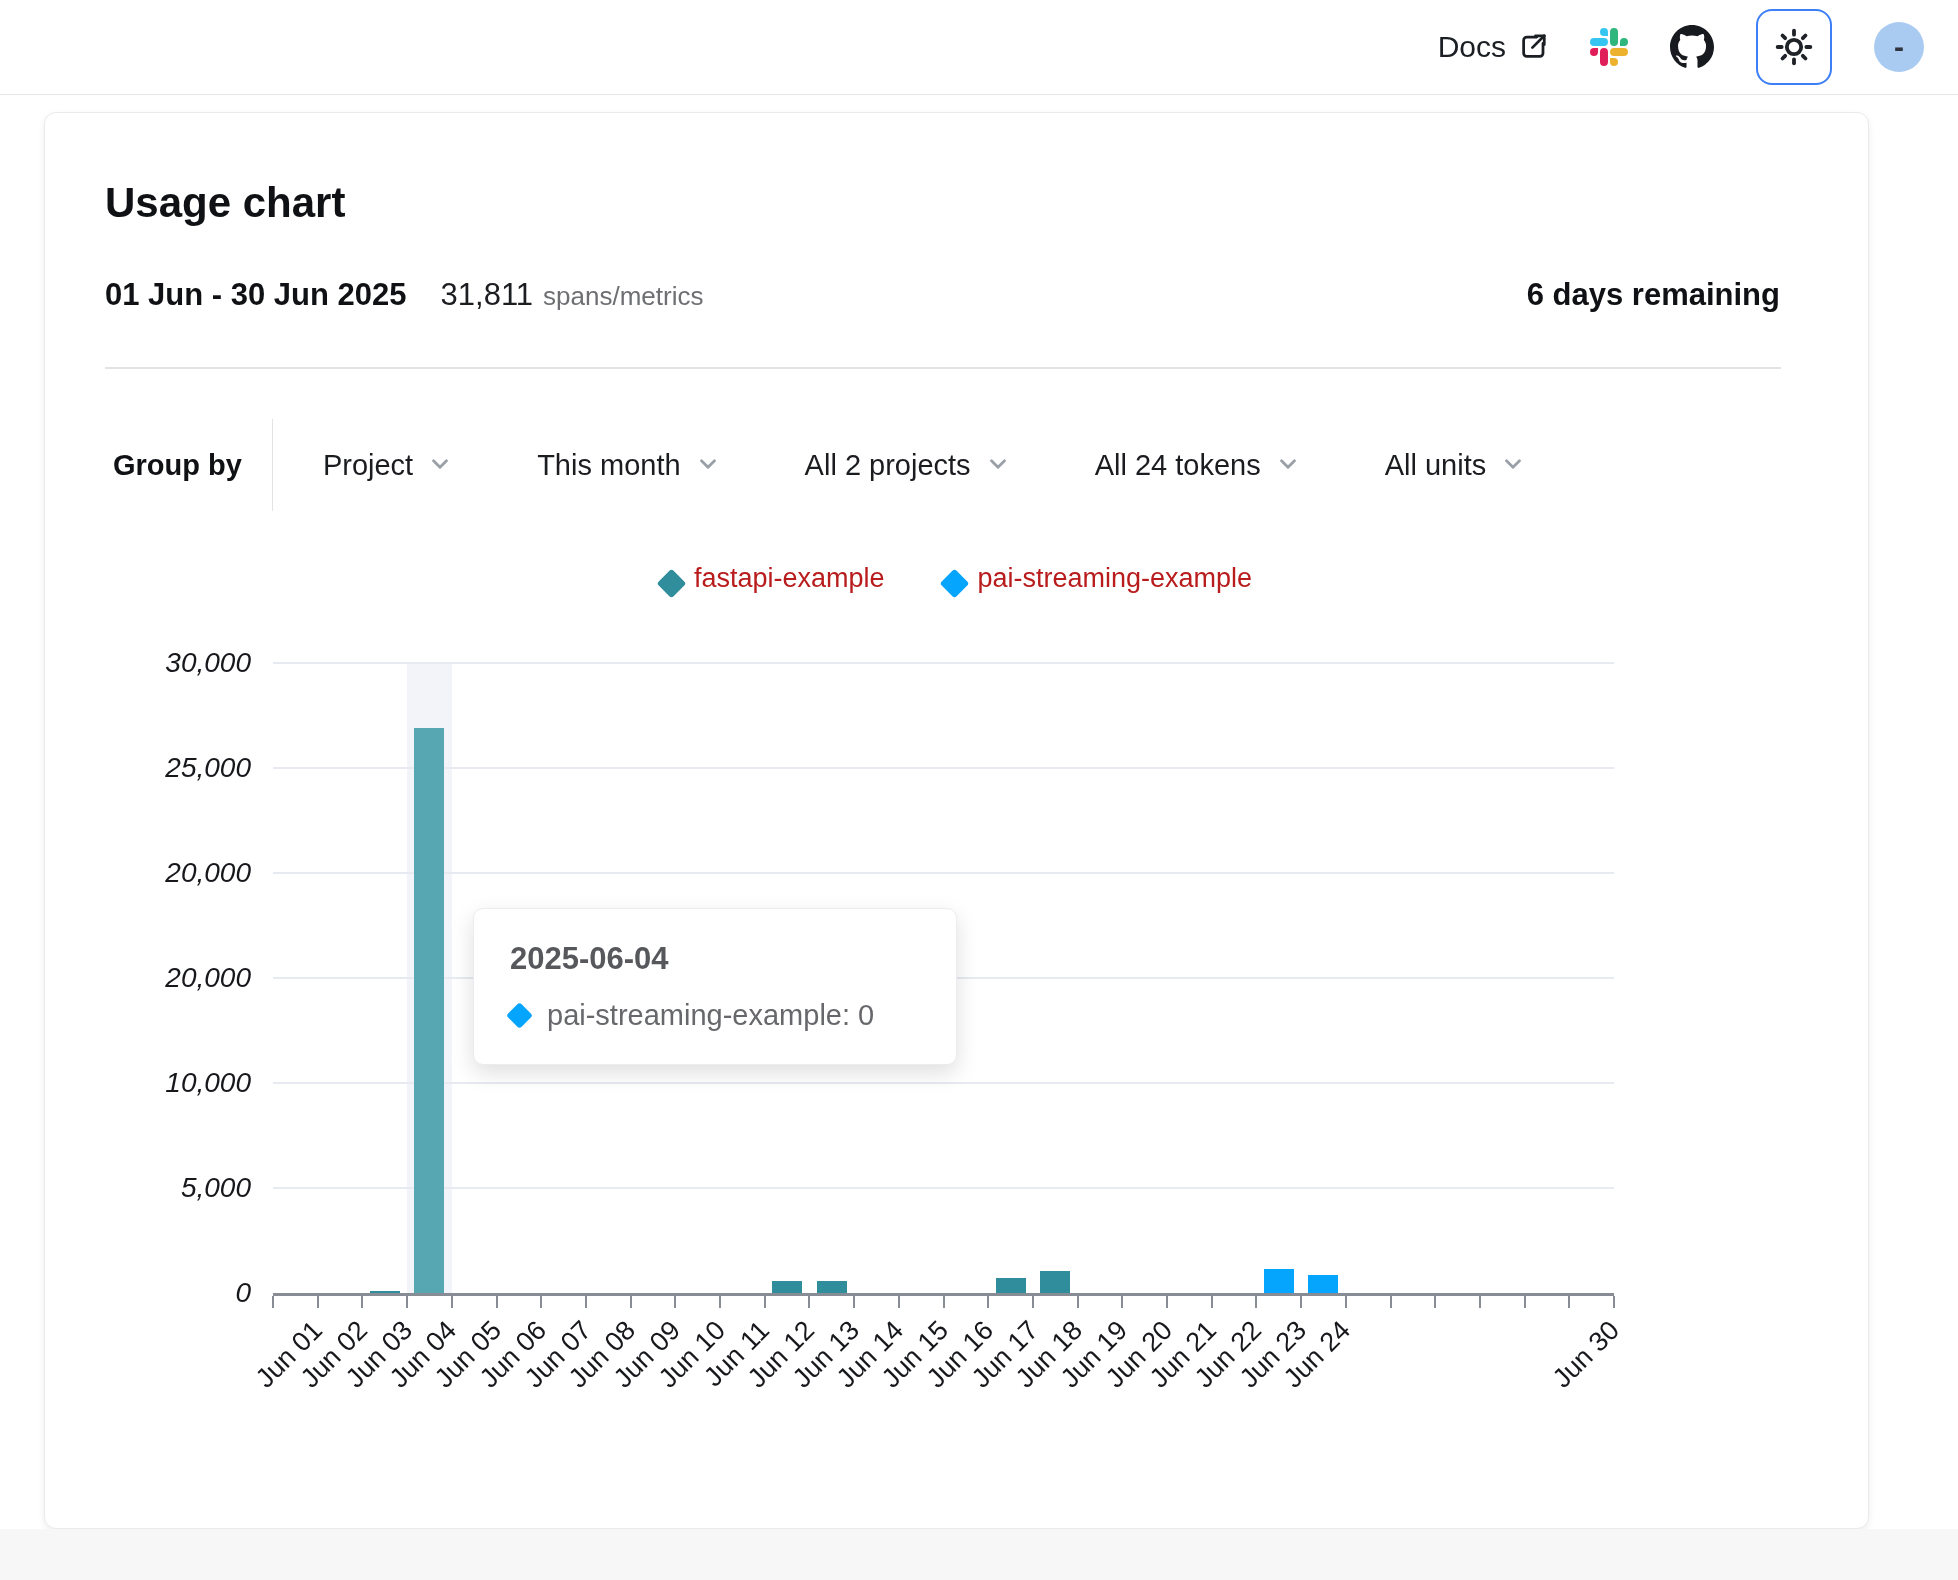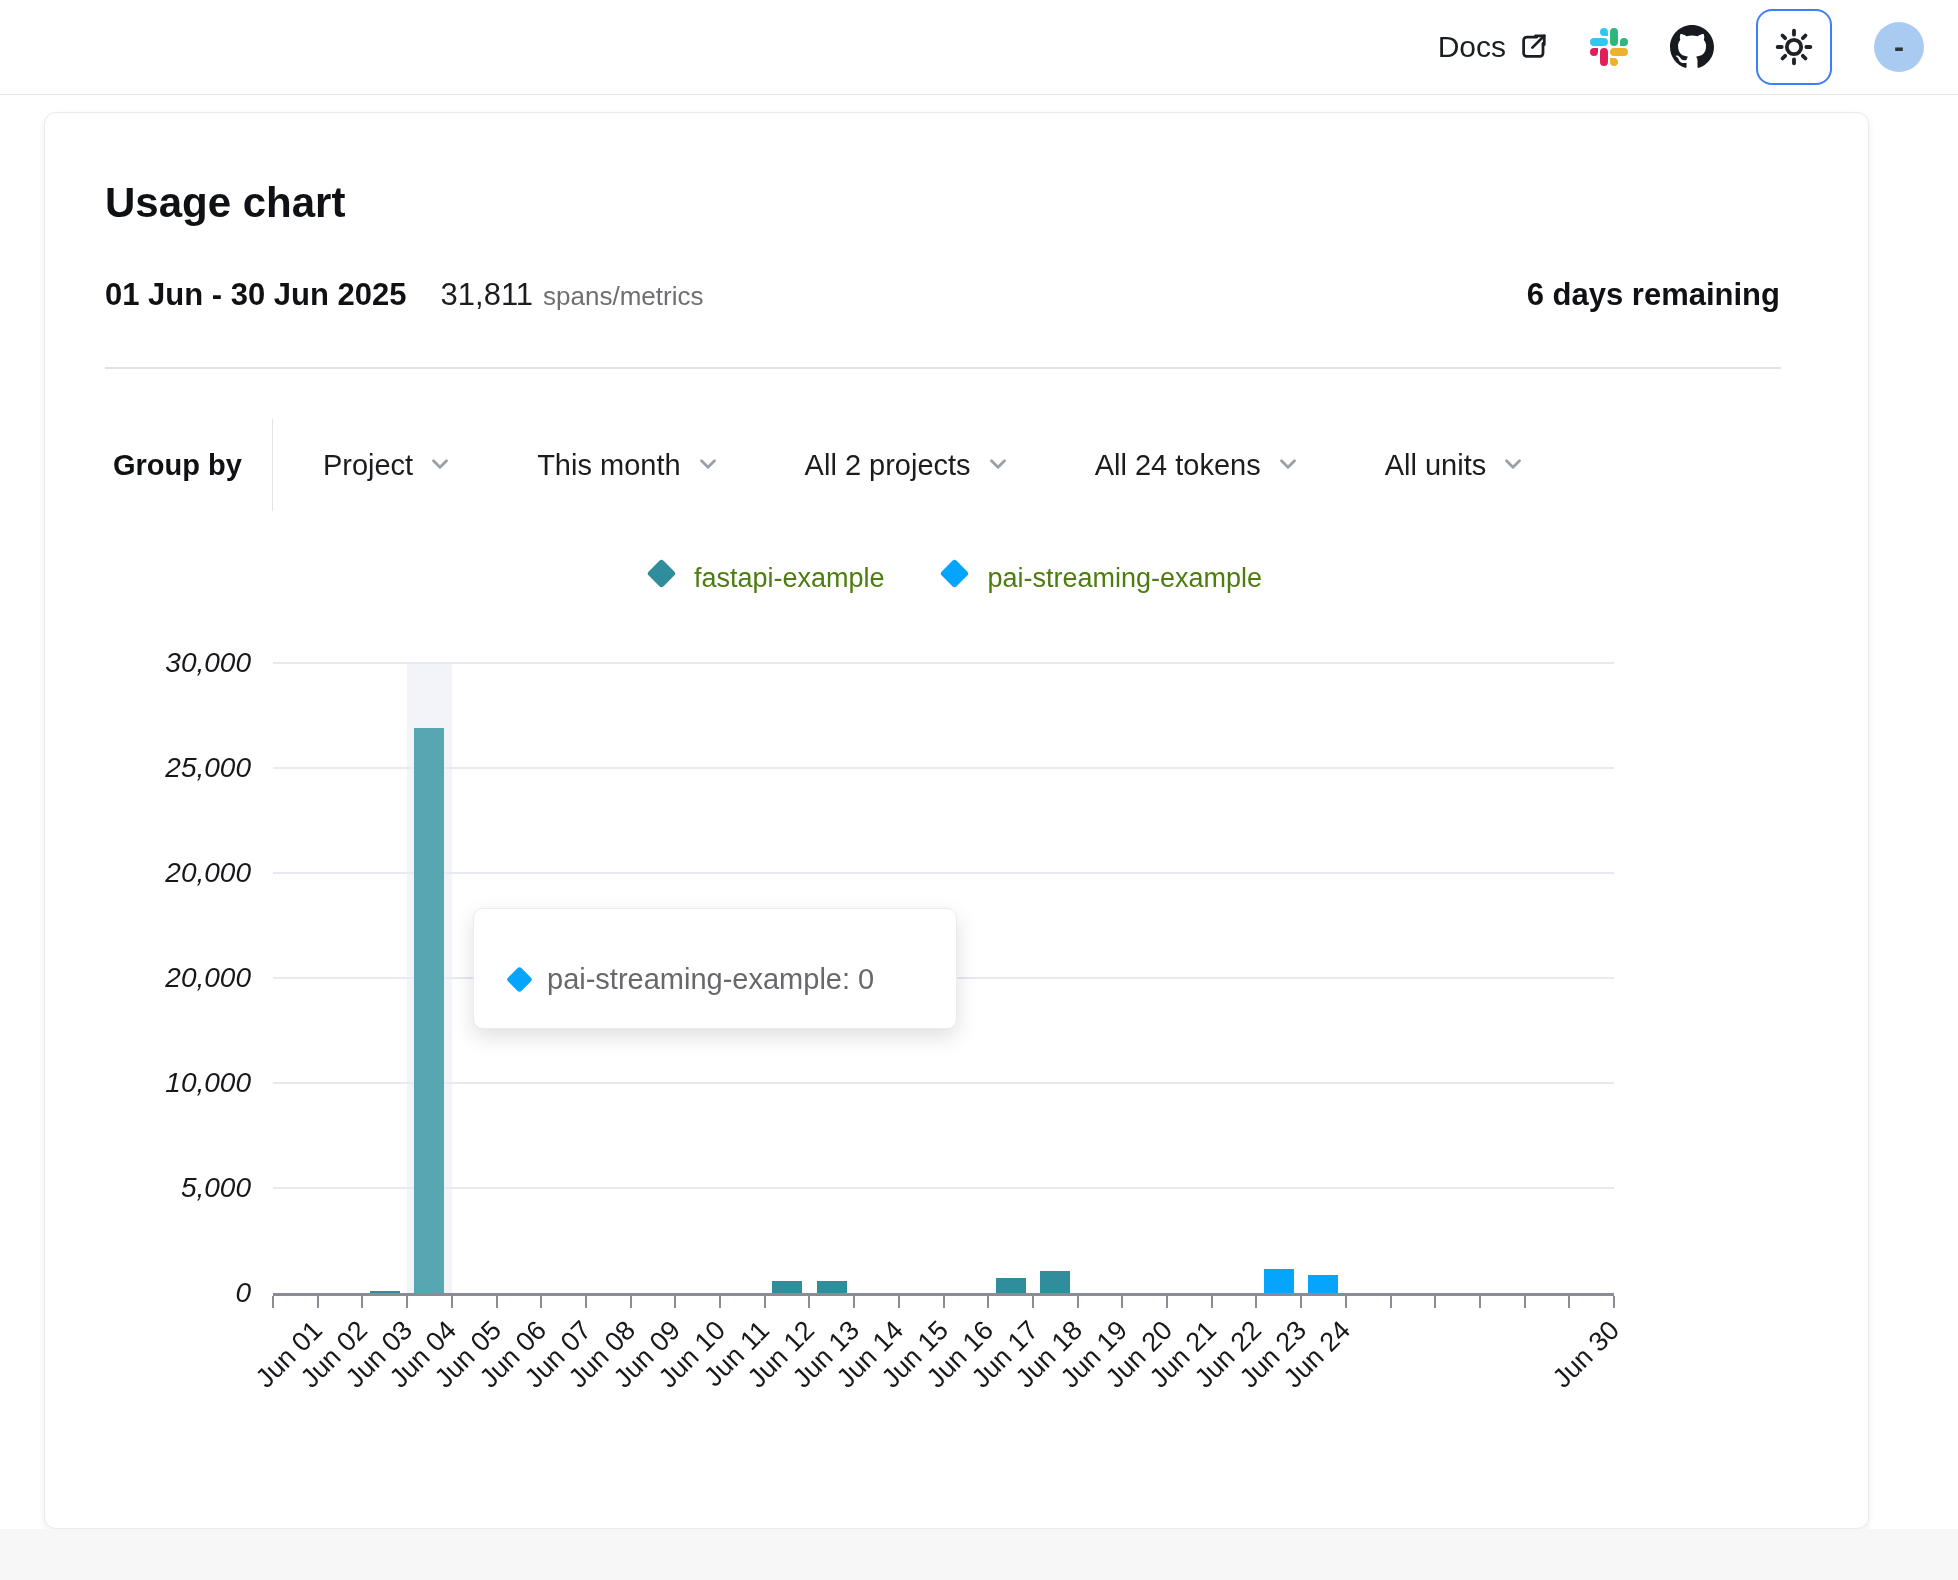--- a/index.html
+++ b/index.html
@@ -48,21 +48,21 @@
   .filter-row{
     position:absolute;left:68px;top:306px;height:92px;display:flex;align-items:center;
   }
   .groupby{font-size:29px;font-weight:700;color:#101114;}
   .v-divider{width:1px;height:92px;background:#e3e3e7;margin-left:30px;margin-right:50px;}
   .dropdowns{display:flex;align-items:center;gap:84px;}
   .dd{display:flex;align-items:center;gap:14px;font-size:29px;color:#1b1c20;cursor:pointer;}
   .dd svg{margin-top:4px;}
   
   .legend{position:absolute;left:0;top:450px;width:100%;display:flex;justify-content:center;gap:60px;}
-  .legend-item{display:flex;align-items:flex-start;gap:22px;font-size:27px;color:#4d7c0f;}
+  .legend-item{display:flex;align-items:flex-end;gap:12px;font-size:27px;color:#b91c1c;}
   .diamond{width:21px;height:21px;transform:rotate(45deg);border-radius:3px;flex:0 0 auto;}
   
   .plot{position:absolute;left:0;top:0;width:1825px;height:1417px;}
   .gridline{position:absolute;height:2px;background:#e8eaf2;}
   .ylabel{position:absolute;width:172px;text-align:right;font-size:28px;color:#17181c;font-style:italic;}
   .axisline{position:absolute;height:3px;background:#878c95;}
   .tick{position:absolute;width:2px;height:12px;background:#878c95;}
   .xlabel{position:absolute;font-size:27px;color:#17181c;white-space:nowrap;
     transform:translateX(-100%) rotate(-45deg);transform-origin:100% 0;}
   .hl-col{position:absolute;background:#f3f4f9;}
@@ -264,20 +264,21 @@
       <div class="xlabel" style="left: 1066.95px; top: 1202px;">Jun 19</div>
       <div class="xlabel" style="left: 1111.65px; top: 1202px;">Jun 20</div>
       <div class="xlabel" style="left: 1156.35px; top: 1202px;">Jun 21</div>
       <div class="xlabel" style="left: 1201.05px; top: 1202px;">Jun 22</div>
       <div class="xlabel" style="left: 1245.75px; top: 1202px;">Jun 23</div>
       <div class="xlabel" style="left: 1290.45px; top: 1202px;">Jun 24</div>
       <div class="xlabel" style="left: 1558.65px; top: 1202px;">Jun 30</div>
     </div>
 
   <div class="tooltip">
+    <div class="tooltip-title">2025-06-04</div>
     <div id="tooltip-rows">
         <div class="tooltip-row">
           <div class="diamond" style="background: rgb(5, 164, 253);"></div>
           <span>pai-streaming-example: 0</span>
         </div>
       </div>
   </div>
 </div>
 
 <div class="footer-strip"></div>

